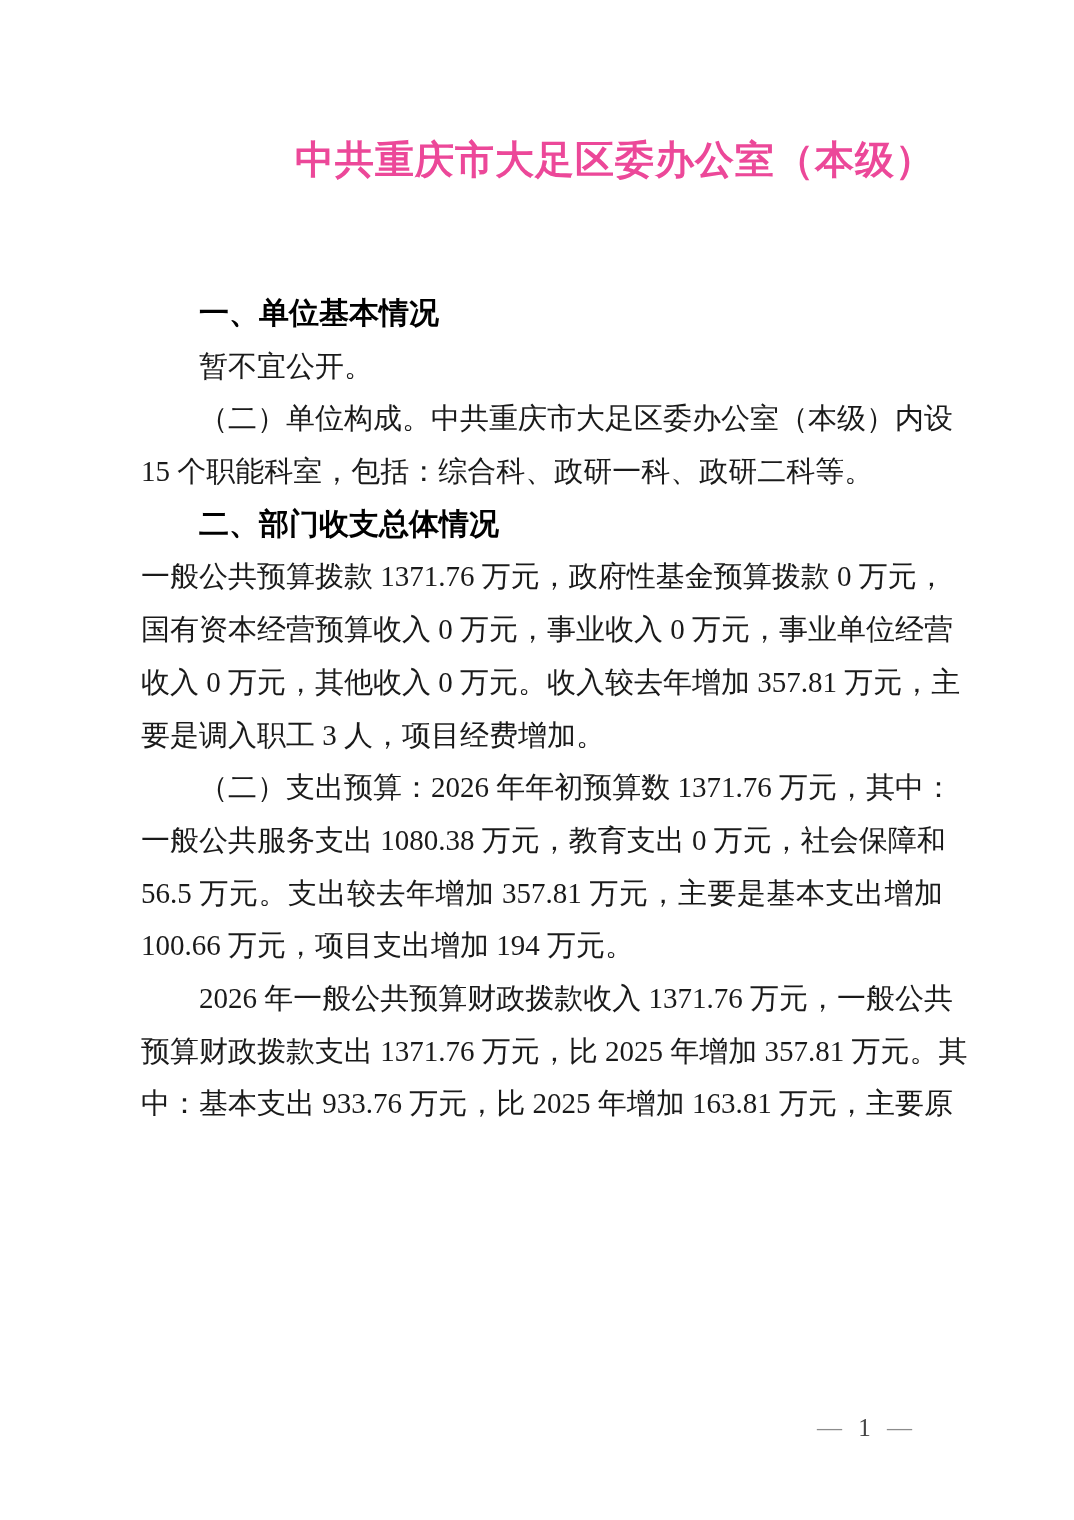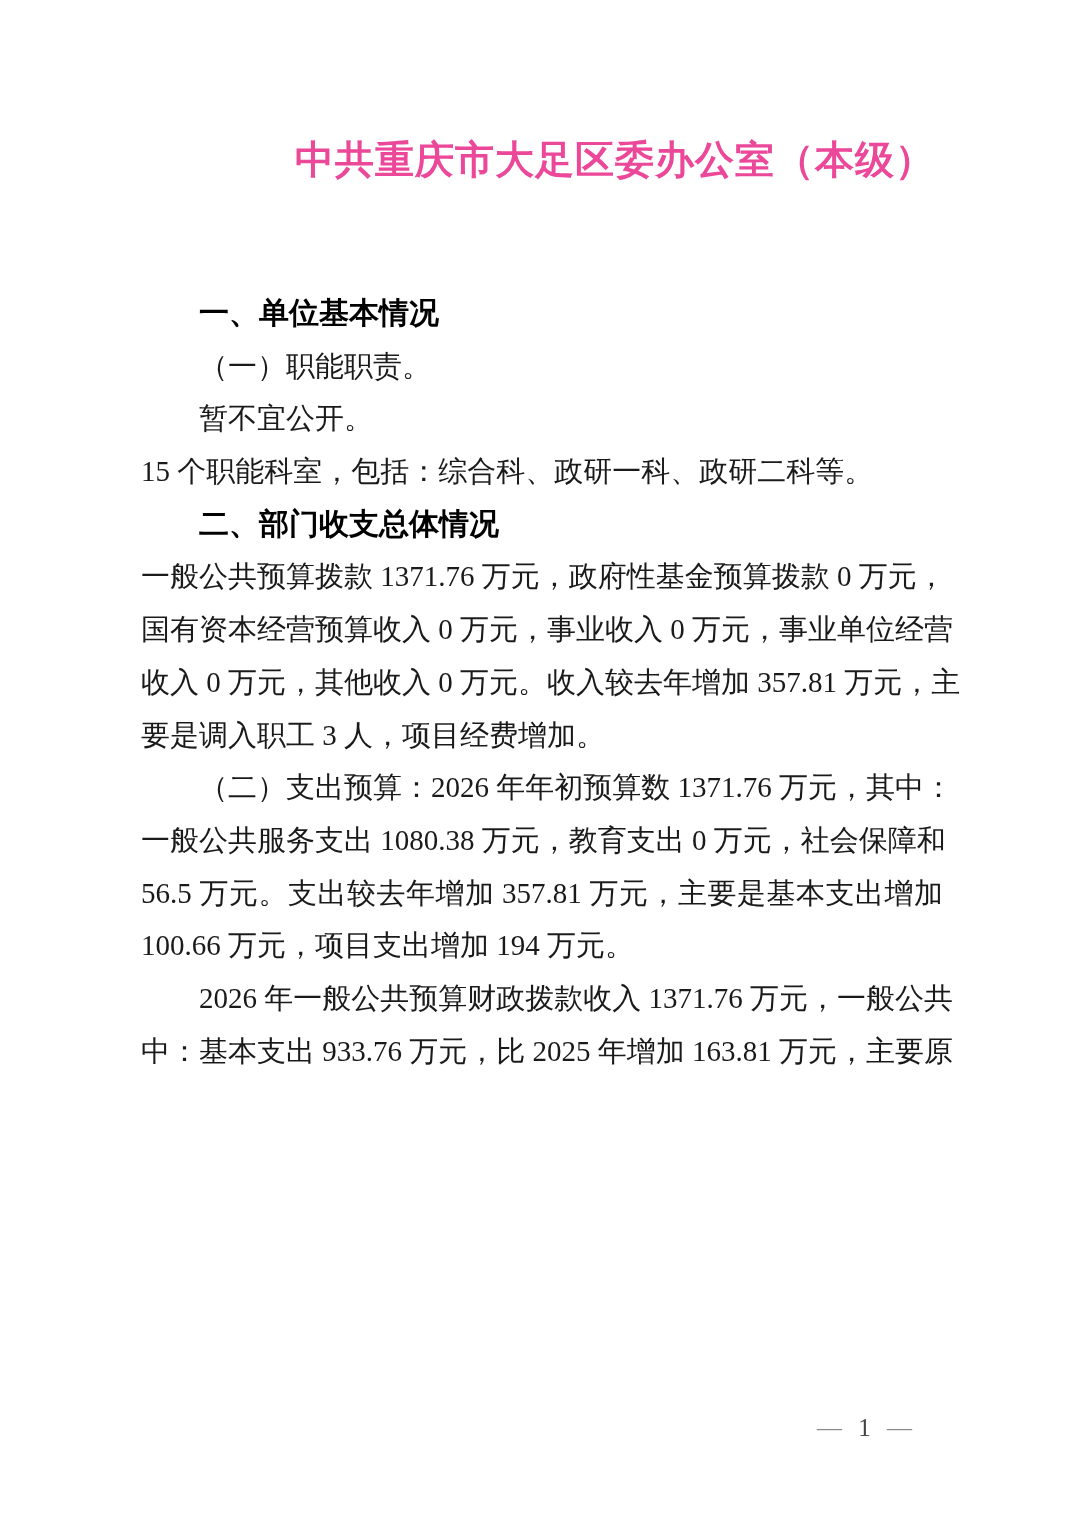--- a/index.html
+++ b/index.html
@@ -69,33 +69,34 @@
 <body>
 
 <div class="page">
 
   <header class="doc-title">
     <div class="title-line">中共重庆市大足区委办公室（本级）</div>
   </header>
 
   <main class="doc-body" id="doc-body">
       <div class="line heading indent">一、单位基本情况</div>
-      <div class="line indent">（一）职能职责。</div>
       <div class="line indent">暂不宜公开。</div>
+      <div class="line indent fill">（二）单位构成。中共重庆市大足区委办公室（本级）内设</div>
       <div class="line">15 个职能科室，包括：综合科、政研一科、政研二科等。</div>
       <div class="line heading indent">二、部门收支总体情况</div>
       <div class="line fill">一般公共预算拨款 1371.76 万元，政府性基金预算拨款 0 万元，</div>
       <div class="line fill">国有资本经营预算收入 0 万元，事业收入 0 万元，事业单位经营</div>
       <div class="line fill">收入 0 万元，其他收入 0 万元。收入较去年增加 357.81 万元，主</div>
       <div class="line">要是调入职工 3 人，项目经费增加。</div>
       <div class="line indent fill">（二）支出预算：2026 年年初预算数 1371.76 万元，其中：</div>
       <div class="line fill">一般公共服务支出 1080.38 万元，教育支出 0 万元，社会保障和</div>
       <div class="line fill">56.5 万元。支出较去年增加 357.81 万元，主要是基本支出增加</div>
       <div class="line">100.66 万元，项目支出增加 194 万元。</div>
       <div class="line indent fill">2026 年一般公共预算财政拨款收入 1371.76 万元，一般公共</div>
+      <div class="line fill">预算财政拨款支出 1371.76 万元，比 2025 年增加 357.81 万元。其</div>
       <div class="line fill">中：基本支出 933.76 万元，比 2025 年增加 163.81 万元，主要原</div>
     </main>
 
   <footer class="page-footer">
     <span>—</span>
     <span class="num">1</span>
     <span>—</span>
   </footer>
 
 </div>

